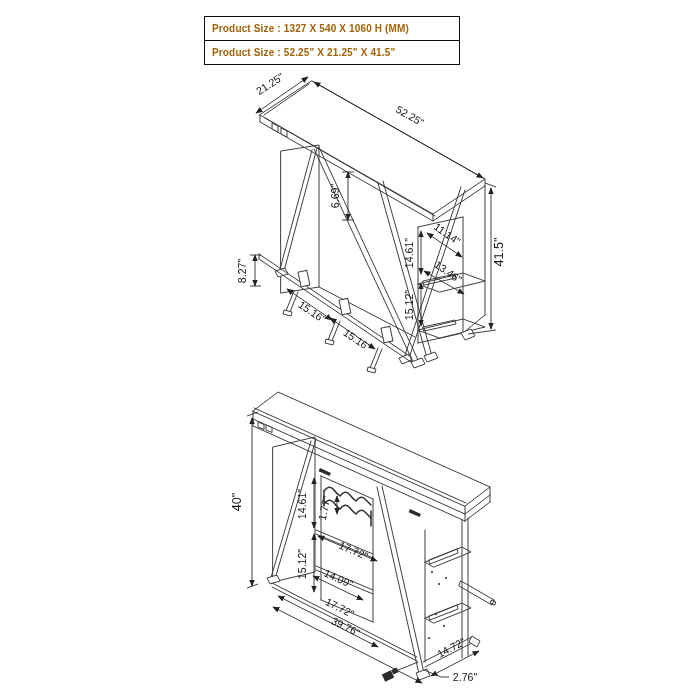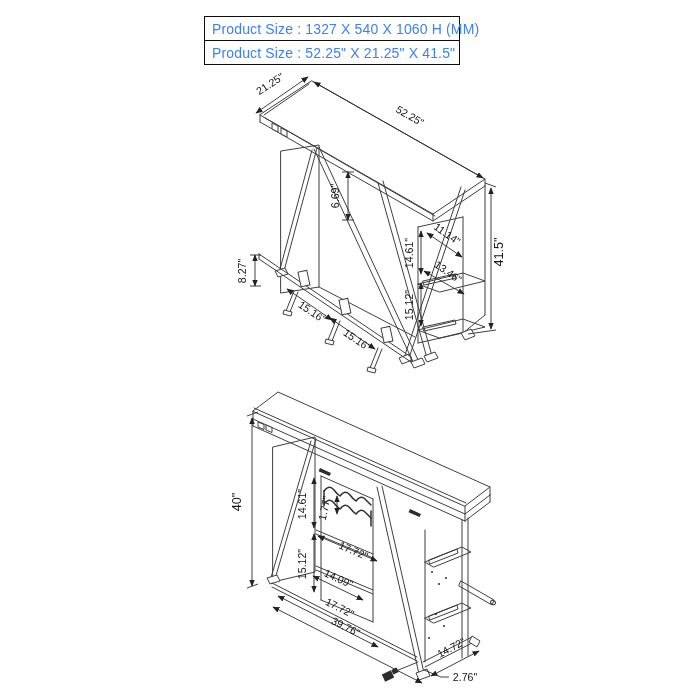--- a/index.html
+++ b/index.html
@@ -1,21 +1,21 @@
 <!DOCTYPE html>
 <html><head>
 <meta charset="utf-8">
 <style>
   html,body{margin:0;padding:0;}
   body{width:700px;height:700px;background:#ffffff;position:relative;overflow:hidden;
        font-family:"Liberation Sans",sans-serif;}
   .size-table{position:absolute;left:204px;top:16px;width:256px;background:#fff;
       border:1.6px solid #0d0d0d;box-sizing:border-box;}
   .size-row{height:23px;display:flex;align-items:center;padding-left:7px;
-      font-weight:normal;font-size:14px;color:#3b82f6;letter-spacing:.15px;white-space:nowrap;}
+      font-weight:bold;font-size:10px;color:#a16207;letter-spacing:.15px;white-space:nowrap;}
   .size-row + .size-row{border-top:1.6px solid #0d0d0d;}
   svg{position:absolute;overflow:visible;}
   .st{fill:none;stroke:#3f3f3f;stroke-width:1;stroke-linejoin:round;stroke-linecap:round;}
   .stw{fill:#ffffff;stroke:#3f3f3f;stroke-width:1;stroke-linejoin:round;}
   .rack{fill:none;stroke:#2f2f2f;stroke-width:1.5;stroke-linejoin:round;stroke-linecap:round;}
   .dim{fill:none;stroke:#2a2a2a;stroke-width:.9;}
   .dk{fill:#2c2c2c;stroke:none;}
   text.dlab{font-size:10.6px;fill:#151515;text-anchor:middle;font-weight:normal;}
   text.dbig{font-size:12.6px;}
 </style>

